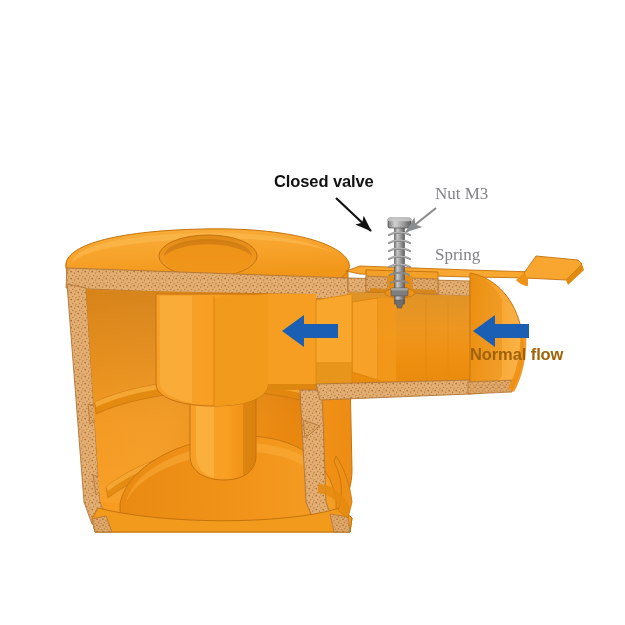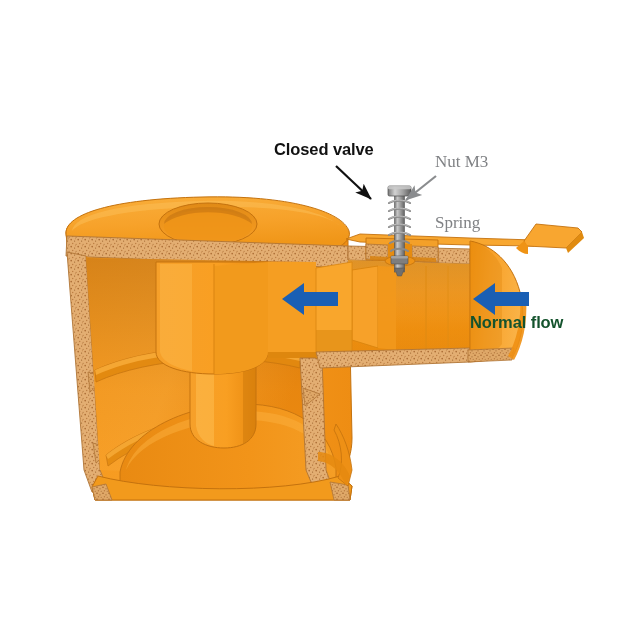--- a/index.html
+++ b/index.html
@@ -13,20 +13,21 @@
     height: 625px;
     overflow: hidden;
     font-family: "Liberation Sans", sans-serif;
     position: relative;
   }
   #stage {
     position: relative;
     width: 625px;
     height: 466px;
     background: #ffffff;
+    margin-top: 32px;
   }
   #scene {
     position: absolute;
     inset: 0;
     width: 625px;
     height: 625px;
   }
   .lbl {
     position: absolute;
     white-space: pre;
@@ -38,21 +39,21 @@
     font-size: 16.5px;
     font-weight: bold;
     color: #111111;
     letter-spacing: -0.1px;
   }
   .lbl-normal-flow {
     left: 470px;
     top: 313px;
     font-size: 16.5px;
     font-weight: bold;
-    color: #14532d;
+    color: #a16207;
     letter-spacing: -0.1px;
   }
   .lbl-parts {
     left: 435px;
     top: 112px;
     font-size: 17px;
     font-weight: normal;
     color: #808285;
   }
   .lbl-parts div { line-height: 1.22; font-family: Liberation Serif, serif; }

